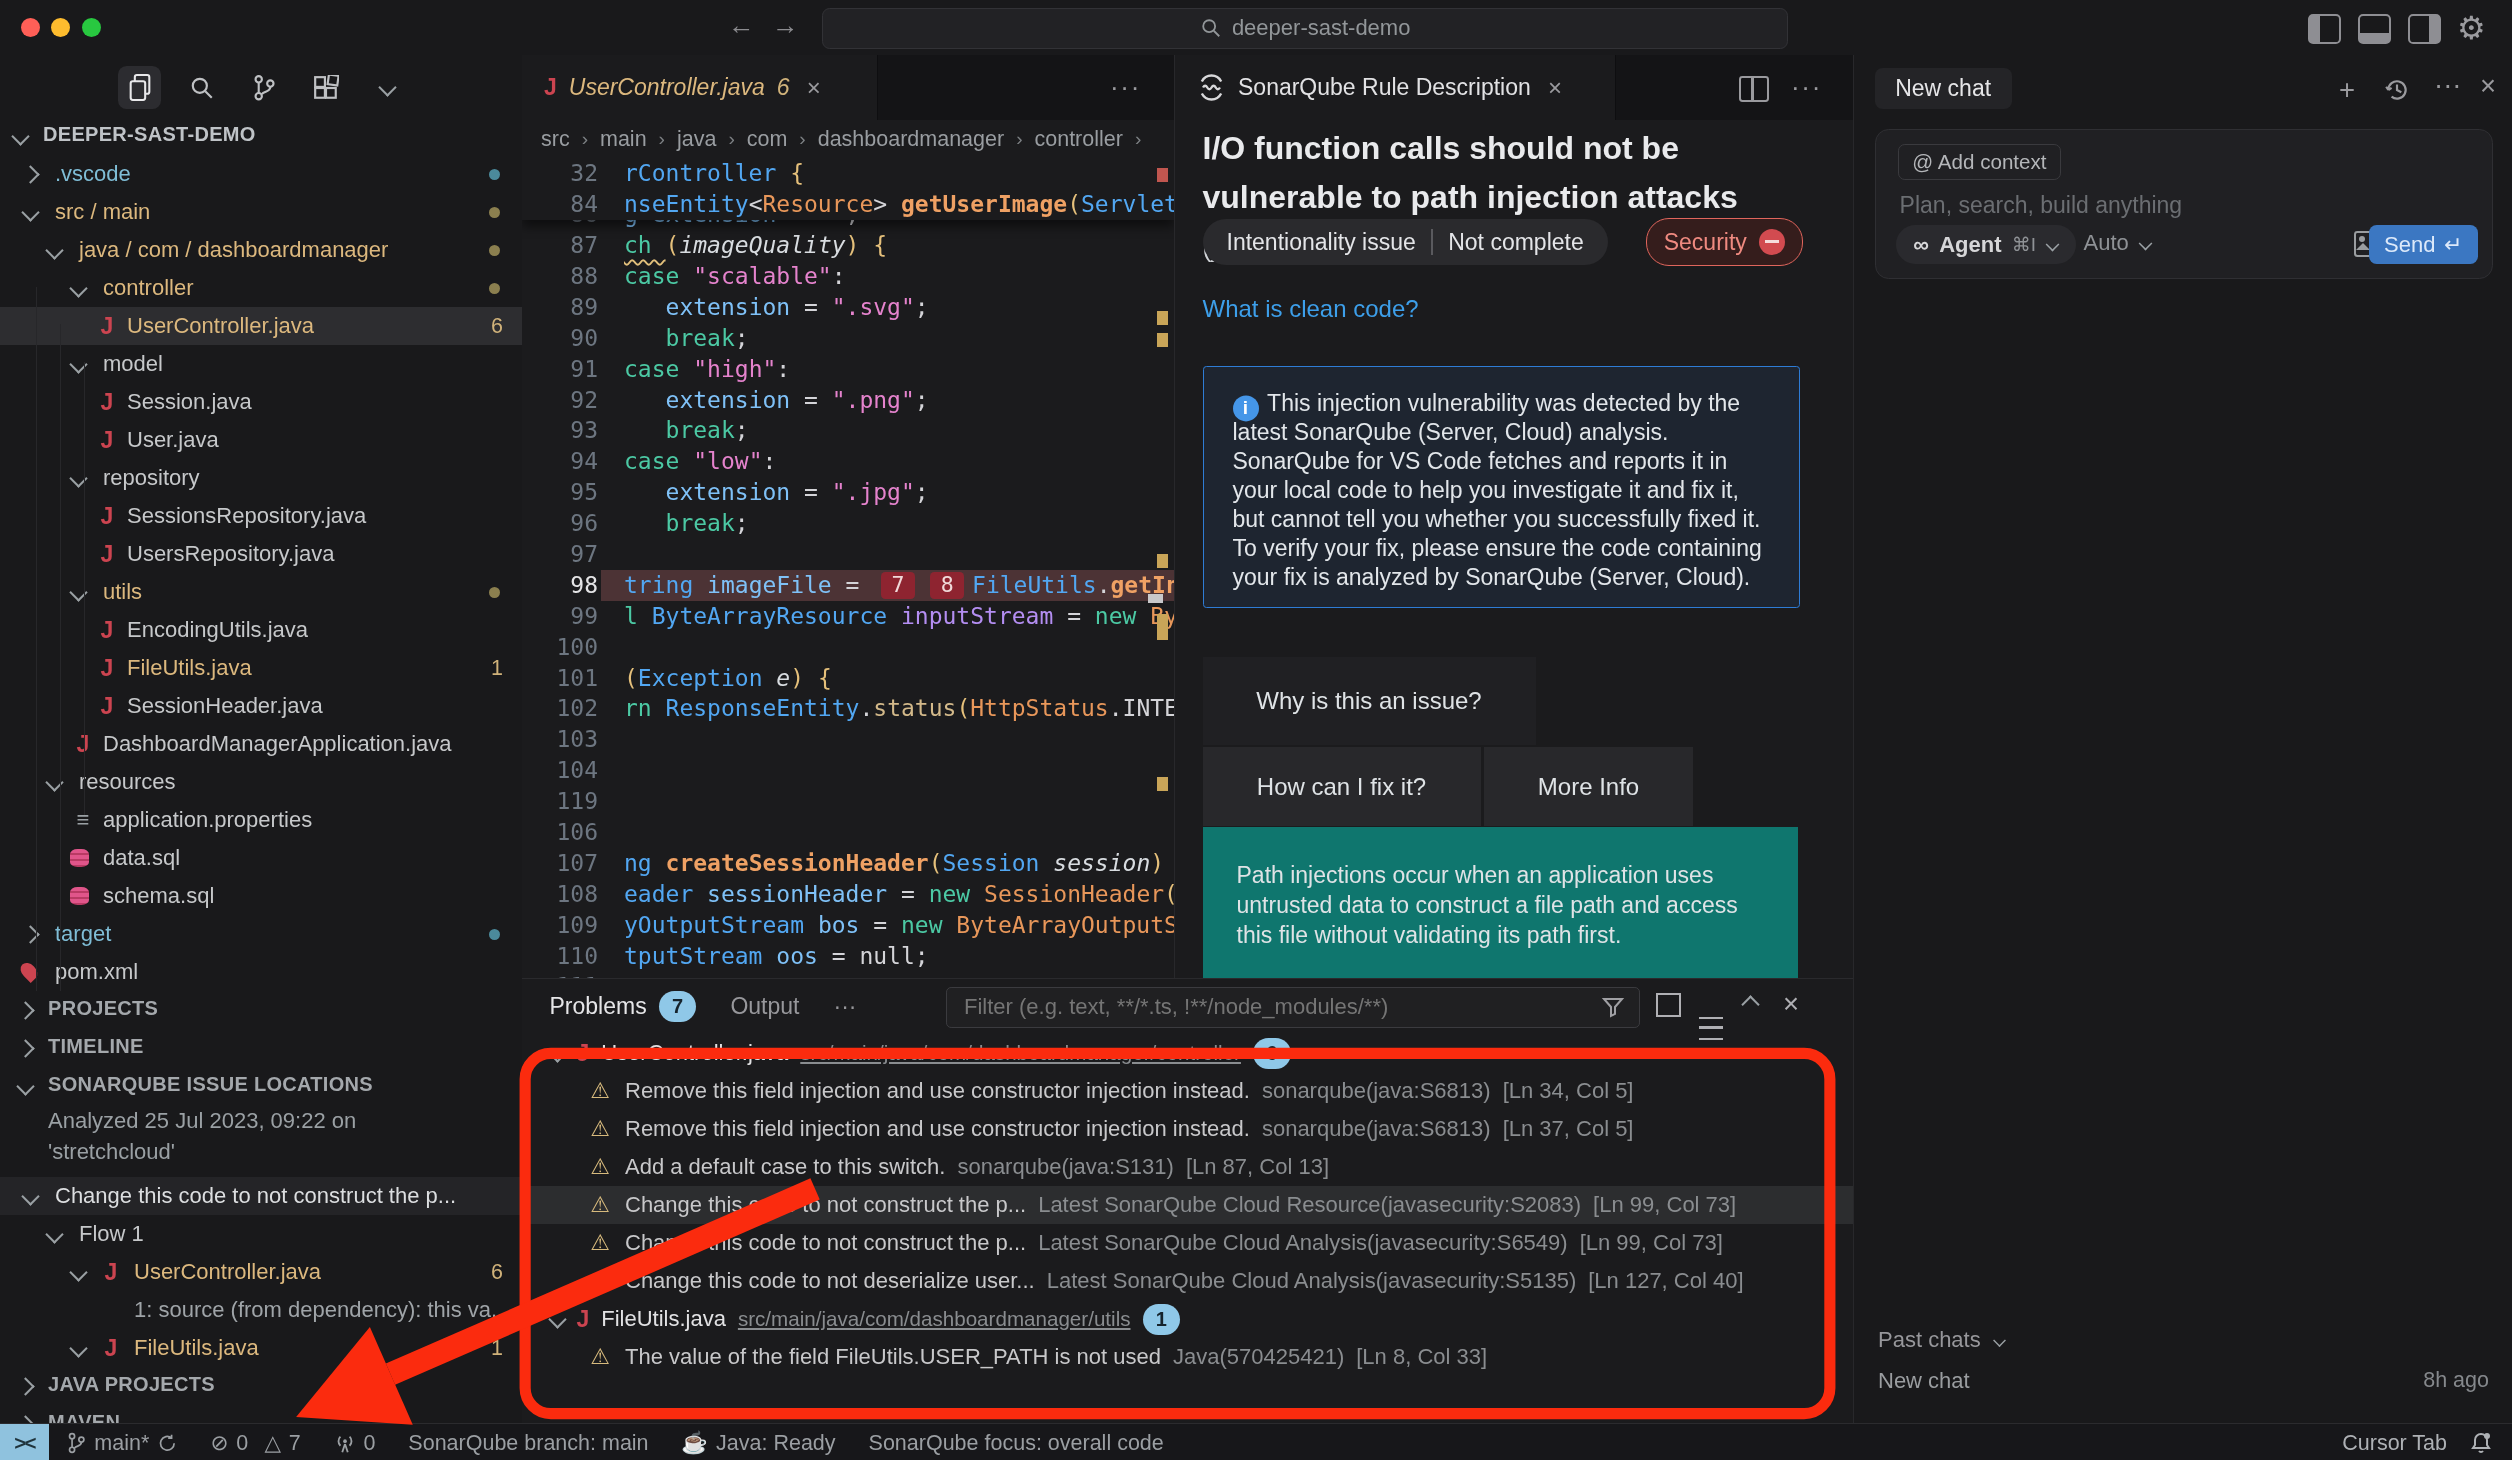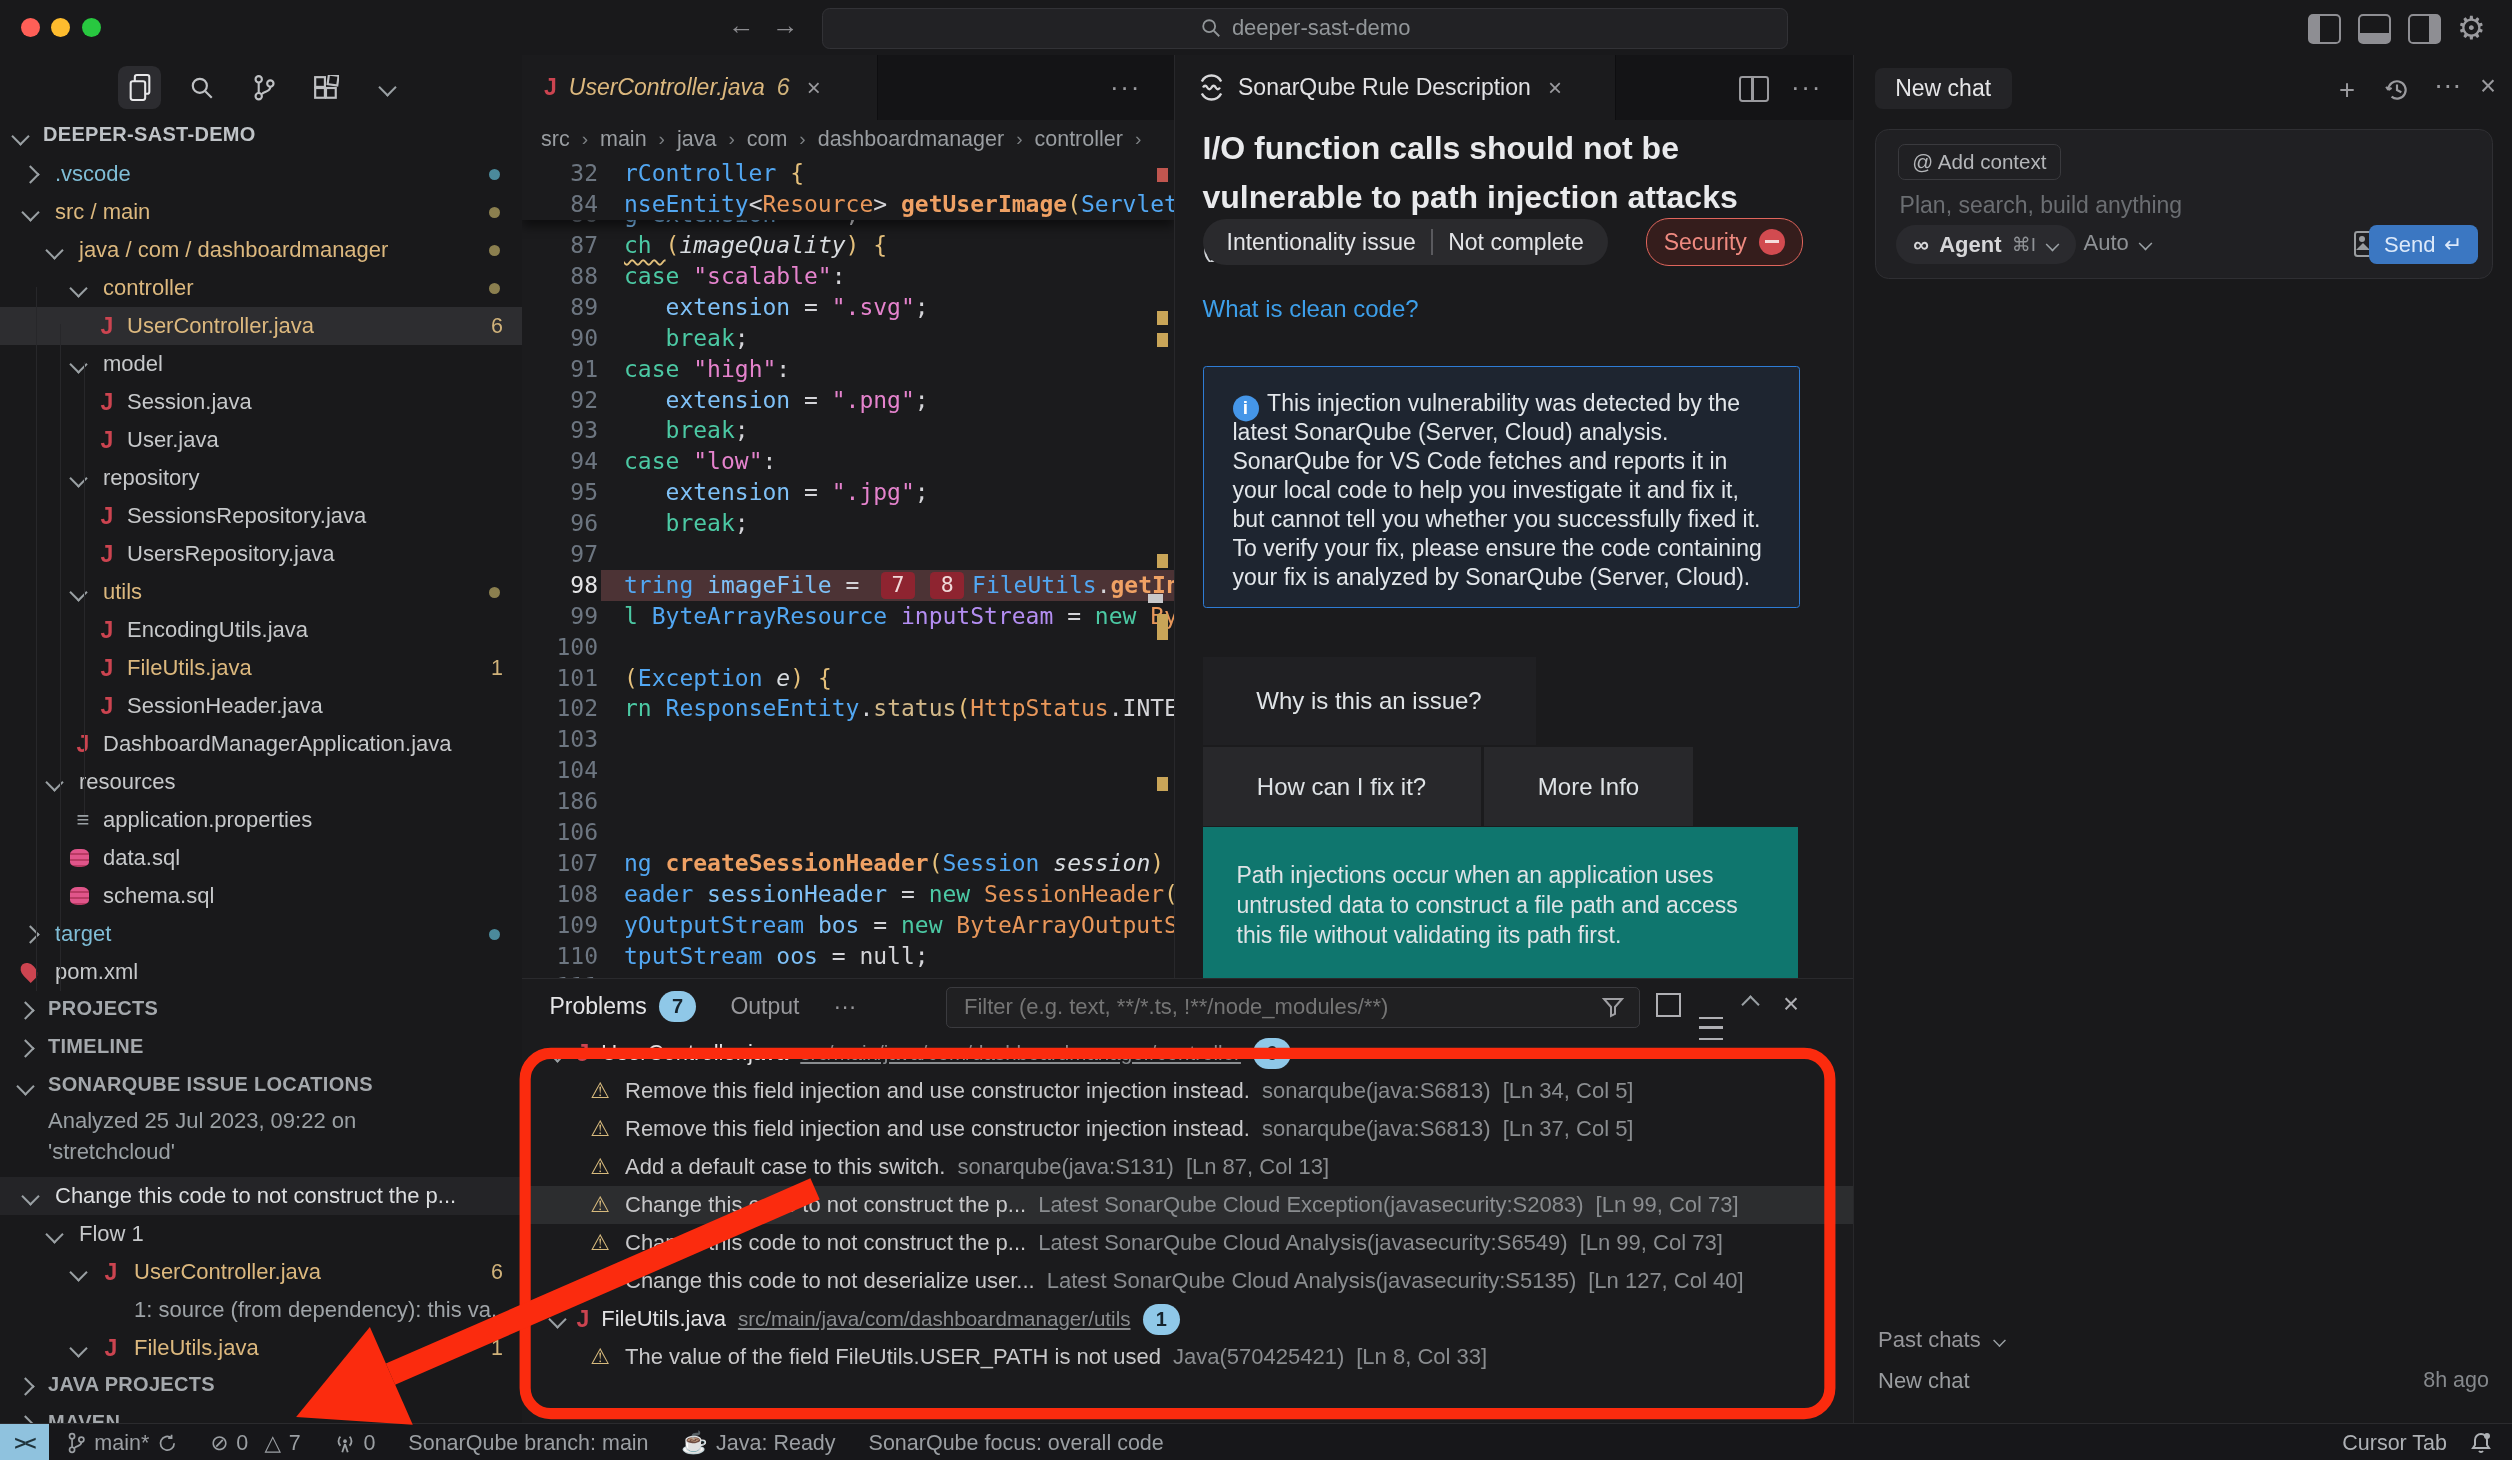--- a/index.html
+++ b/index.html
@@ -481,21 +481,21 @@
           </div>
           <div class="cline" style="top: 566px;">
             <span class="lnum">103</span>
             <span class="ltext"></span>
           </div>
           <div class="cline" style="top: 597px;">
             <span class="lnum">104</span>
             <span class="ltext"></span>
           </div>
           <div class="cline" style="top: 628px;">
-            <span class="lnum">186</span>
+            <span class="lnum">119</span>
             <span class="ltext"></span>
           </div>
           <div class="cline" style="top: 659px;">
             <span class="lnum">106</span>
             <span class="ltext"></span>
           </div>
           <div class="cline" style="top: 690px;">
             <span class="lnum">107</span>
             <span class="ltext"><span class="tok-ty">ng </span><span class="tok-fn">createSessionHeader</span><span class="tok-p1">(</span><span class="tok-ty">Session </span><span class="tok-it">session</span><span class="tok-p1">) </span></span>
           </div>
@@ -628,21 +628,21 @@
         </div>
         <div class="prow" style="padding-left: 65px;">
           <span class="warnic">⚠</span>
           <span class="pmsg">Add a default case to this switch.</span>
           <span class="psrc">sonarqube(java:S131)</span>
           <span class="ploc">[Ln 87, Col 13]</span>
         </div>
         <div class="prow sel" style="padding-left: 65px;">
           <span class="warnic">⚠</span>
           <span class="pmsg">Change this code to not construct the p...</span>
-          <span class="psrc">Latest SonarQube Cloud Exception(javasecurity:S2083)</span>
+          <span class="psrc">Latest SonarQube Cloud Resource(javasecurity:S2083)</span>
           <span class="ploc">[Ln 99, Col 73]</span>
         </div>
         <div class="prow" style="padding-left: 65px;">
           <span class="warnic">⚠</span>
           <span class="pmsg">Change this code to not construct the p...</span>
           <span class="psrc">Latest SonarQube Cloud Analysis(javasecurity:S6549)</span>
           <span class="ploc">[Ln 99, Col 73]</span>
         </div>
         <div class="prow" style="padding-left: 65px;">
           <span class="warnic">⚠</span>

